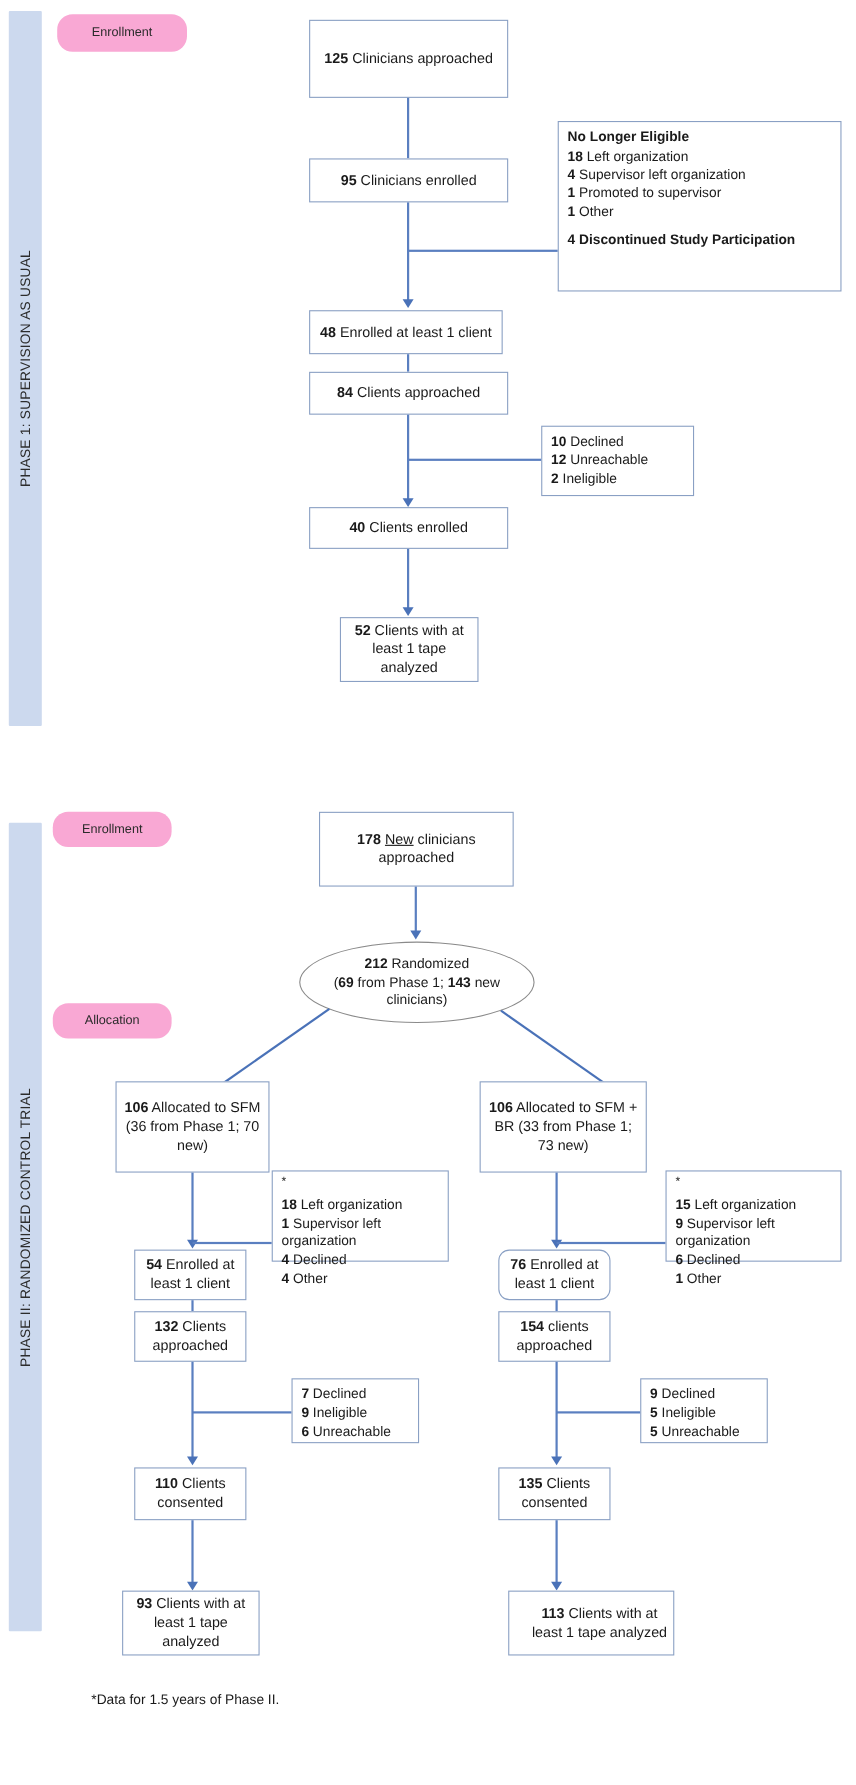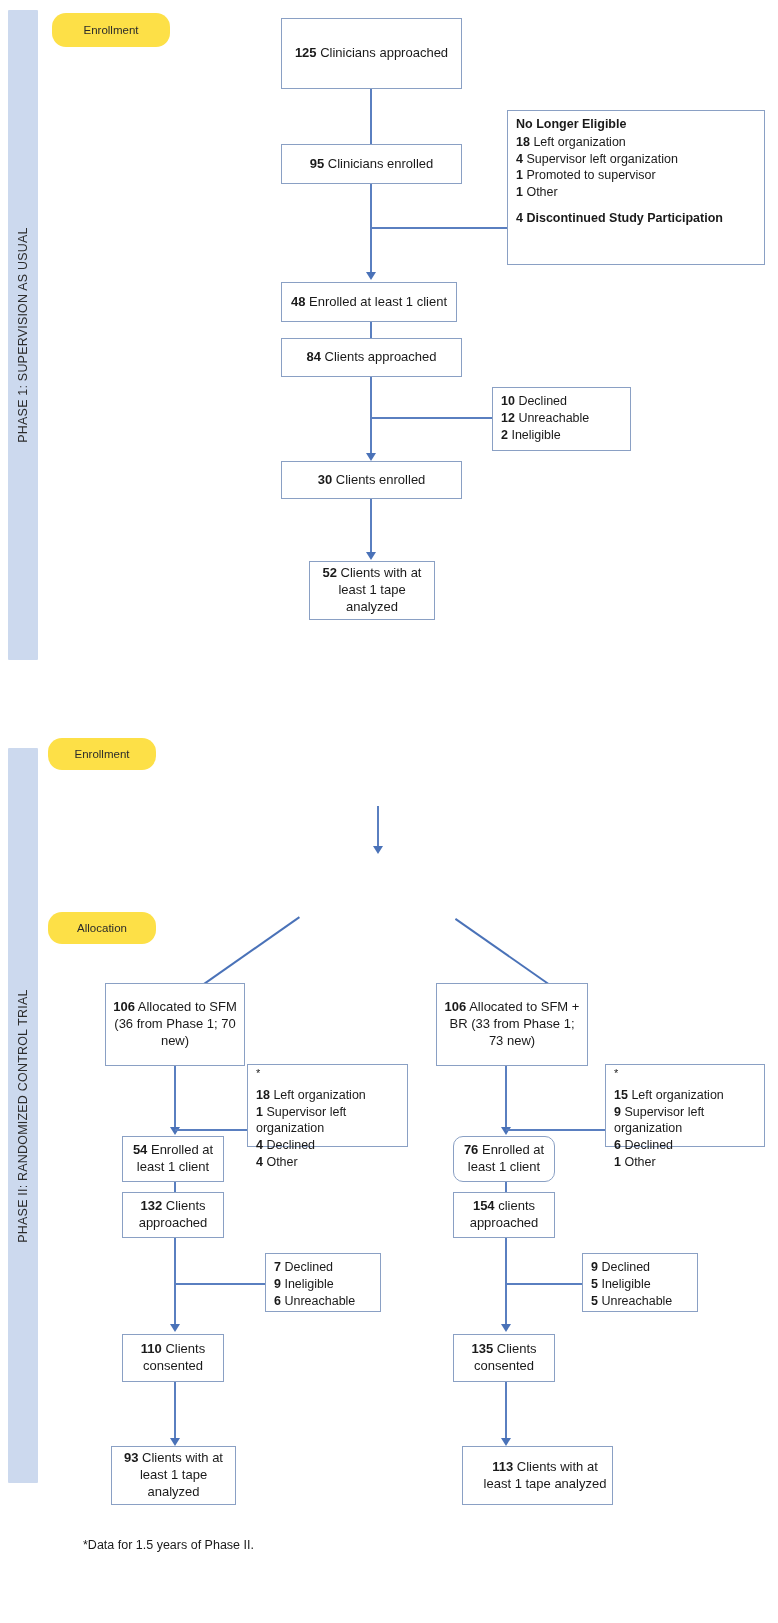--- a/index.html
+++ b/index.html
@@ -11,21 +11,21 @@
   
   .phase-band{position:absolute;background:#ccd9ee;border-radius:1px;}
   .phase-band .ptext{
      position:absolute;left:50%;top:50%;
      transform:translate(-50%,-50%) rotate(-90deg);
      transform-origin:center center;
      white-space:nowrap;font-size:12.5px;letter-spacing:.2px;
      color:#2c2c2c;font-weight:400;}
 
   
-  .pill{position:absolute;background:#fde047;border-radius:14px;
+  .pill{position:absolute;background:#f9a8d4;border-radius:14px;
         display:flex;align-items:center;justify-content:center;
         font-size:11.5px;color:#2b2b2b;}
 
   
   .nbox{position:absolute;border:1px solid #8aa0c4;background:#fff;
         box-sizing:border-box;display:flex;align-items:center;
         justify-content:center;text-align:center;
         font-size:13px;color:#1a1a1a;line-height:1.30;padding:2px 5px;}
   .nbox .b{font-weight:bold;}
   .u{text-decoration:underline;}
@@ -109,21 +109,21 @@
   <div class="arrow" style="left:366px;top:453px;"></div>
   <div class="hline" style="left:371px;top:417px;width:122px;height:2px;"></div>
 
   <div class="listbox" style="left:492px;top:387px;width:139px;height:64px;">
     <span class="li"><span class="b">10</span><span> Declined</span></span>
     <span class="li"><span class="b">12</span><span> Unreachable</span></span>
     <span class="li"><span class="b">2</span><span> Ineligible</span></span>
   </div>
 
   <div class="nbox" style="left:281px;top:461px;width:181px;height:38px;">
-    <span><span class="b">30</span><span> Clients enrolled</span></span>
+    <span><span class="b">40</span><span> Clients enrolled</span></span>
   </div>
 
   <div class="vline" style="left:370px;top:499px;width:2px;height:55px;"></div>
   <div class="arrow" style="left:366px;top:552px;"></div>
 
   <div class="nbox" style="left:309px;top:561px;width:126px;height:59px;">
     <span><span class="b">52</span><span> Clients with at least 1 tape analyzed</span></span>
   </div>
 
   <div class="phase-band" style="left:8px;top:748px;width:30px;height:735px;">
@@ -131,24 +131,33 @@
   </div>
 
   <div class="pill" style="left:48px;top:738px;width:108px;height:32px;">
     <span>Enrollment</span>
   </div>
 
   <div class="pill" style="left:48px;top:912px;width:108px;height:32px;">
     <span>Allocation</span>
   </div>
 
+  <div class="nbox" style="left:290px;top:738px;width:177px;height:68px;">
+    <span><span class="b">178</span>&nbsp;<span class="u">New</span><span> clinicians approached</span></span>
+  </div>
 
   <div class="vline" style="left:377px;top:806px;width:2px;height:42px;"></div>
   <div class="arrow" style="left:373px;top:846px;"></div>
 
+  <div class="ellipse" style="left:272px;top:856px;width:212px;height:72px;">
+    <span style="padding:0 12px;">
+      <span class="b">212</span><span> Randomized</span><br>
+      <span>(</span><span class="b">69</span><span> from Phase 1; </span><span class="b">143</span><span> new clinicians)</span>
+    </span>
+  </div>
 
   <div class="diag" style="left:300px;top:918px;width:125px;transform:rotate(145deg);"></div>
   <div class="diag" style="left:456px;top:918px;width:125px;transform:rotate(35deg);"></div>
 
   <div class="nbox" style="left:105px;top:983px;width:140px;height:83px;">
     <span><span class="b">106</span><span> Allocated to SFM (36 from Phase 1; 70 new)</span></span>
   </div>
 
   <div class="vline" style="left:174px;top:1066px;width:2px;height:63px;"></div>
   <div class="arrow" style="left:170px;top:1127px;"></div>

